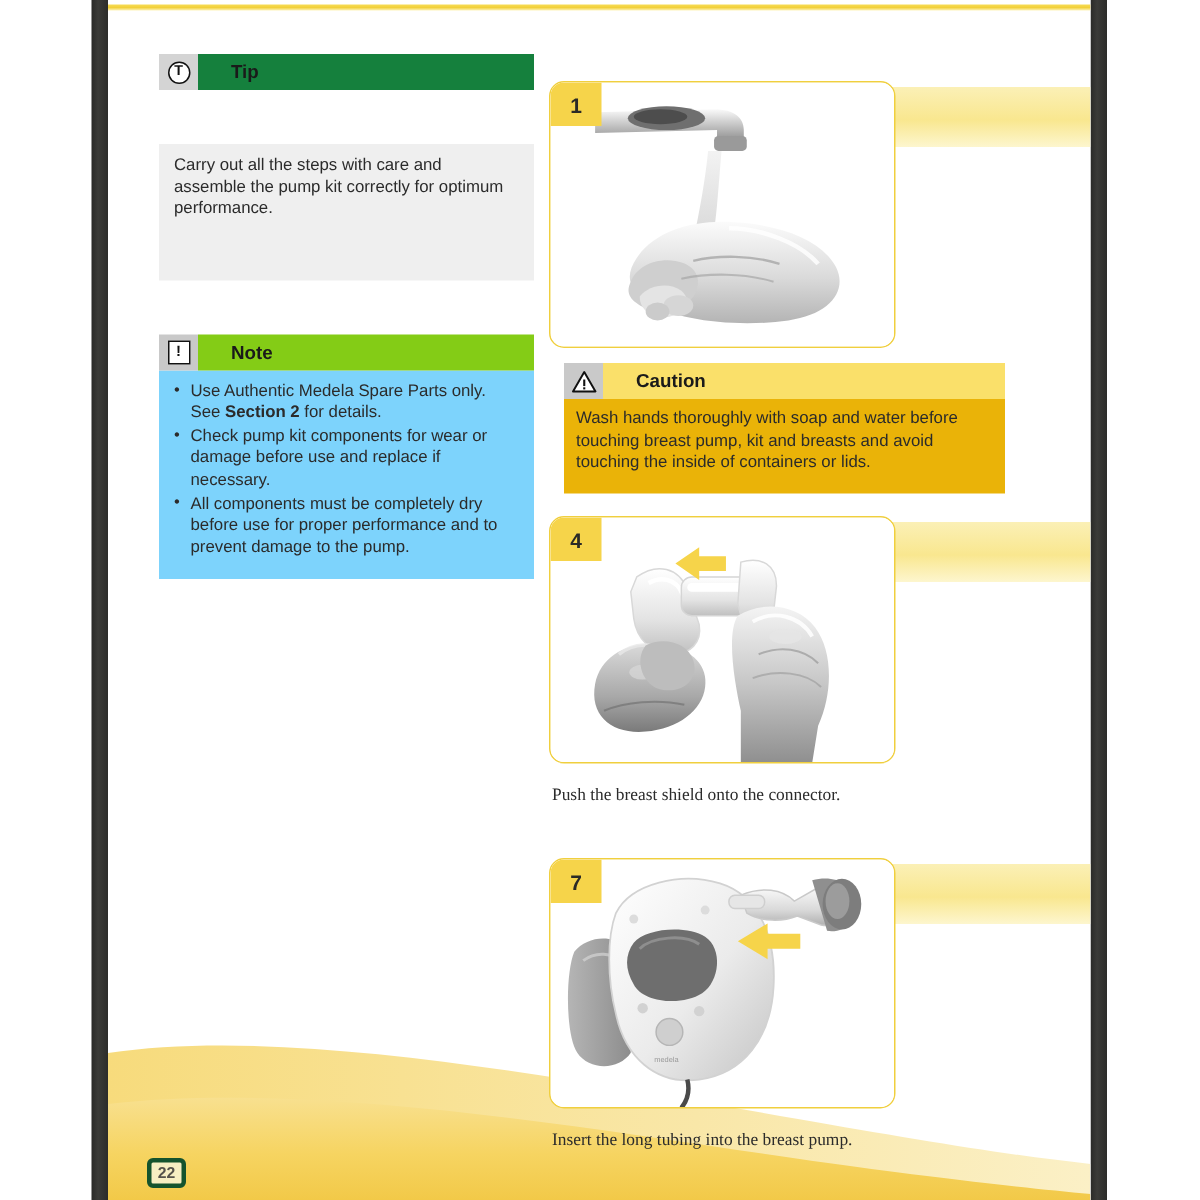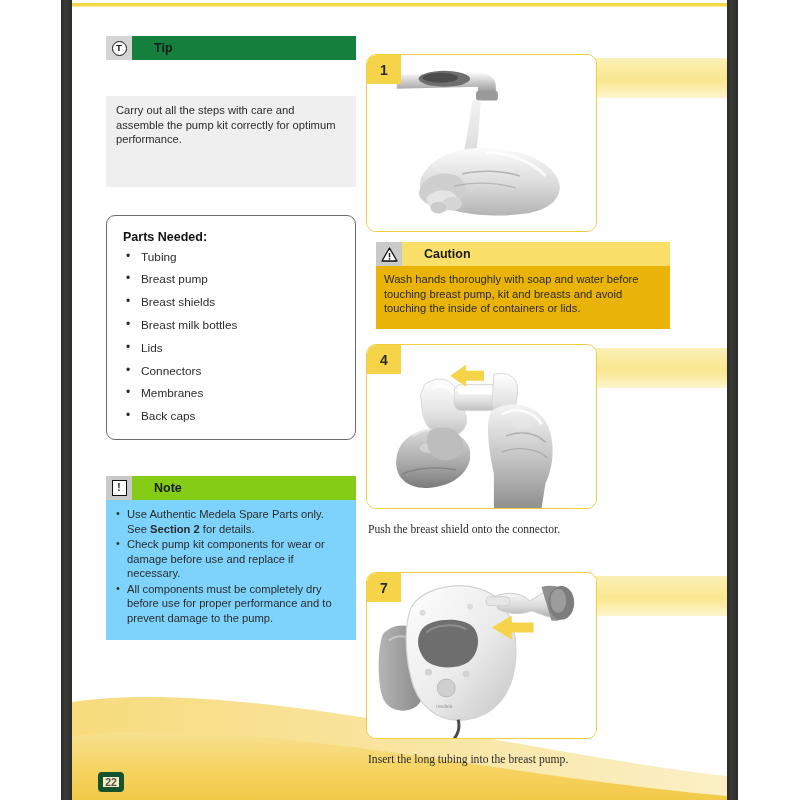--- a/index.html
+++ b/index.html
@@ -178,21 +178,21 @@
   }
   .caution .callout-body {
     background: #eab308; padding: 6px 8px 13px 8px;
     font-size: 11.2px; line-height: 1.30;
   }
 
   
   .page-num {
     position: absolute; left: 26px; bottom: 8px;
     width: 26px; height: 20px;
-    border: 5px solid #14532d; border-radius: 4px;
+    border: 3px solid #14532d; border-radius: 4px;
     background: #f6eec2;
     display: flex; align-items: center; justify-content: center;
     font-size: 10.5px; color: #55524a; font-weight: bold;
   }
 </style>
 </head>
 <body>
 
 <div id="page">
 
@@ -225,33 +225,20 @@
       <div class="callout tip">
         <div class="callout-head">
           <div class="icon-cell">
             <span class="icon-t">T</span>
           </div>
           <div class="head-label">Tip</div>
         </div>
         <div class="callout-body">Carry out all the steps with care and assemble the pump kit correctly for optimum performance.</div>
       </div>
 
-      <div class="parts-box">
-        <div class="parts-title">Parts Needed:</div>
-        <ul>
-          <li>Tubing</li>
-          <li>Breast pump</li>
-          <li>Breast shields</li>
-          <li>Breast milk bottles</li>
-          <li>Lids</li>
-          <li>Connectors</li>
-          <li>Membranes</li>
-          <li>Back caps</li>
-        </ul>
-      </div>
 
       <div class="note-wrap callout note">
         <div class="callout-head">
           <div class="icon-cell warn">
             <span class="icon-excl">!</span>
           </div>
           <div class="head-label">Note</div>
         </div>
         <div class="callout-body">
           <ul>

